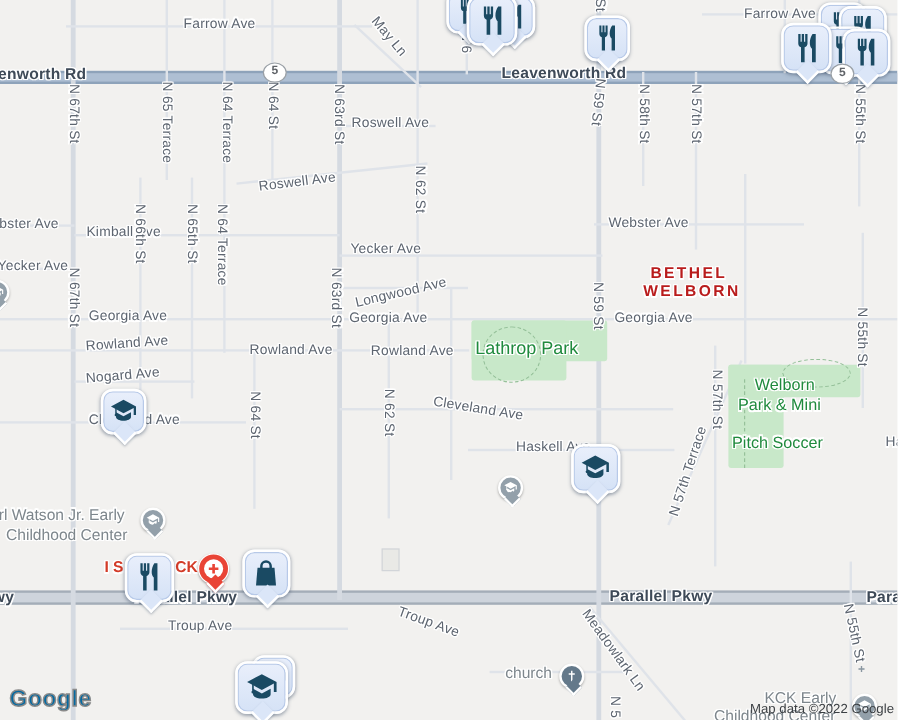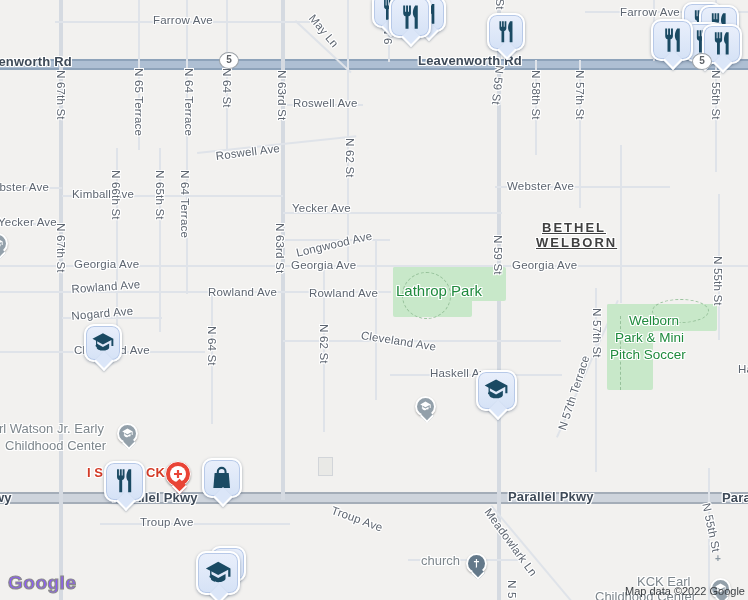--- a/index.html
+++ b/index.html
@@ -13,21 +13,21 @@
   .band-outer{position:absolute;left:0;width:748px;}
   .band-inner{position:absolute;left:0;width:748px;}
   .park{position:absolute;background:#c8e8c9;border-radius:2px;}
   .dash-ellipse{position:absolute;border:1px dashed #96c19a;border-radius:50%;}
   .dash-line{position:absolute;border-left:1px dashed #96c19a;}
   .building{position:absolute;background:#e9e9e6;border:1px solid #d2d5d9;}
   .lbl{position:absolute;white-space:nowrap;transform-origin:0 0;
        text-shadow:1px 0 0 #fff,-1px 0 0 #fff,0 1px 0 #fff,0 -1px 0 #fff,1px 1px 0 #fff,-1px -1px 0 #fff,1px -1px 0 #fff,-1px 1px 0 #fff;}
   .lb-street{font-size:11.5px;color:#5d6570;letter-spacing:.2px;}
   .lb-road{font-size:13px;font-weight:bold;color:#3e4a58;letter-spacing:.2px;}
-  .lb-area{font-size:13px;font-weight:bold;color:#404040;letter-spacing:2px;text-decoration:underline;}
+  .lb-area{font-size:13px;font-weight:bold;color:#b91c1c;letter-spacing:2px;}
   .lb-park{font-size:13.5px;color:#1f8a3d;}
   .lb-park-lg{font-size:15px;color:#1f8a3d;}
   .lb-poi{font-size:13px;color:#7d868c;}
   .lb-poi-red{font-size:13px;font-weight:bold;color:#d33b27;}
   .pin{position:absolute;border-radius:10px;background:linear-gradient(#e9effb,#d5e2f6);
        border:2px solid #fff;box-shadow:0 1px 3px rgba(70,85,110,.5),inset 0 0 0 1px #b7c9e8;box-sizing:border-box;}
   .pin svg{position:absolute;left:12%;top:12%;width:76%;height:76%;}
   .pin-tail{position:absolute;left:50%;bottom:-8px;width:12px;height:12px;margin-left:-6px;
        background:#dbe6f8;border-right:2px solid #fff;border-bottom:2px solid #fff;
        transform:rotate(45deg);box-shadow:1px 1px 2px rgba(70,85,110,.35);}
@@ -38,21 +38,21 @@
   .pin-red .pin-tail{background:#e94436;border-color:#fff;bottom:-6px;width:9px;height:9px;margin-left:-4.5px;}
   .poic{position:absolute;width:21px;height:21px;border-radius:50%;background:#93a0aa;border:2px solid #fff;
        box-shadow:0 1px 2px rgba(0,0,0,.3);box-sizing:border-box;}
   .poic svg{position:absolute;left:12%;top:12%;width:76%;height:76%;}
   .poic .poic-tail{position:absolute;left:50%;bottom:-6px;width:8px;height:8px;margin-left:-4px;background:#93a0aa;
        border-right:2px solid #fff;border-bottom:2px solid #fff;transform:rotate(45deg);}
   .poic.dark, .poic.dark .poic-tail{background:#64798a;}
   .shield{position:absolute;width:20px;height:17px;background:#fff;border:1.5px solid #9aa0a6;border-radius:50%;
        box-sizing:border-box;text-align:center;font-size:10px;line-height:13px;color:#5f6368;font-weight:bold;}
   .tiny-cross{position:absolute;font-size:10px;color:#8a97a1;font-weight:bold;}
-  #logo{position:absolute;left:8px;bottom:6px;font-size:19px;font-weight:bold;color:#8b5cf6;
+  #logo{position:absolute;left:8px;bottom:6px;font-size:19px;font-weight:bold;color:#0369a1;
        -webkit-text-stroke:1.2px #8a8a8a;letter-spacing:.5px;}
   #attrib{position:absolute;right:3px;bottom:3px;font-size:11px;color:#3b3f43;}
 </style>
 </head>
 <body>
 
 <div id="map">
   <div class="layer" id="roads">
       <div class="band-outer" style="background: rgb(142, 163, 186); top: 59px; height: 11px;"></div>
       <div class="band-inner" style="background: rgb(174, 191, 211); top: 61px; height: 7px;"></div>
@@ -169,25 +169,25 @@
       <div class="lbl lb-street" style="left: 722px; top: 70px; transform: rotate(90deg);">N 55th St</div>
       <div class="lbl lb-street" style="left: 724px; top: 256px; transform: rotate(90deg);">N 55th St</div>
       <div class="lbl lb-street" style="left: 712px; top: 502px; transform: rotate(78deg);">N 55th St</div>
       <div class="lbl lb-street" style="left: 518px; top: 580px; transform: rotate(90deg);">N 5</div>
       <div class="lbl lb-street" style="left: 394px; top: 26px; transform: rotate(90deg);">N 6</div>
       <div class="lbl lb-area" style="left: 542px; top: 220px;">BETHEL</div>
       <div class="lbl lb-area" style="left: 536px; top: 235px;">WELBORN</div>
       <div class="lbl lb-park-lg" style="left: 396px; top: 282px;">Lathrop Park</div>
       <div class="lbl lb-park" style="left: 629px; top: 313px;">Welborn</div>
       <div class="lbl lb-park" style="left: 615px; top: 330px;">Park &amp; Mini</div>
-      <div class="lbl lb-park" style="left: 610px; top: 347px;">Pitch Soccer</div>
+      <div class="lbl lb-park" style="left: 610px; top: 361px;">Pitch Soccer</div>
       <div class="lbl lb-poi" style="left: -17px; top: 421px;">Earl Watson Jr. Early</div>
       <div class="lbl lb-poi" style="left: 5px; top: 438px;">Childhood Center</div>
       <div class="lbl lb-poi" style="left: 421px; top: 553px;">church</div>
-      <div class="lbl lb-poi" style="left: 637px; top: 574px;">KCK Earl</div>
+      <div class="lbl lb-poi" style="left: 637px; top: 574px;">KCK Early</div>
       <div class="lbl lb-poi" style="left: 595px; top: 589px;">Childhood Center</div>
       <div class="lbl lb-poi-red" style="left: 87px; top: 465px;">I S</div>
       <div class="lbl lb-poi-red" style="left: 146px; top: 465px;">CK</div>
     </div>
   <div class="layer" id="circles">
       <div class="poic" style="left: 117px; top: 423px;">
         <svg viewBox="0 0 24 24">
           <path fill="#fff" d="M12 3 2.3 8.2 12 13.4l7.9-4.2v5.6h1.8V8.2L12 3z"></path>
           <path fill="#fff" d="M6.2 12.6v3.6c0 1.6 2.6 2.9 5.8 2.9s5.8-1.3 5.8-2.9v-3.6L12 15.7l-5.8-3.1z"></path>
           <rect x="5.6" y="8.8" width="1.1" height="5.2" fill="#fff"></rect>

